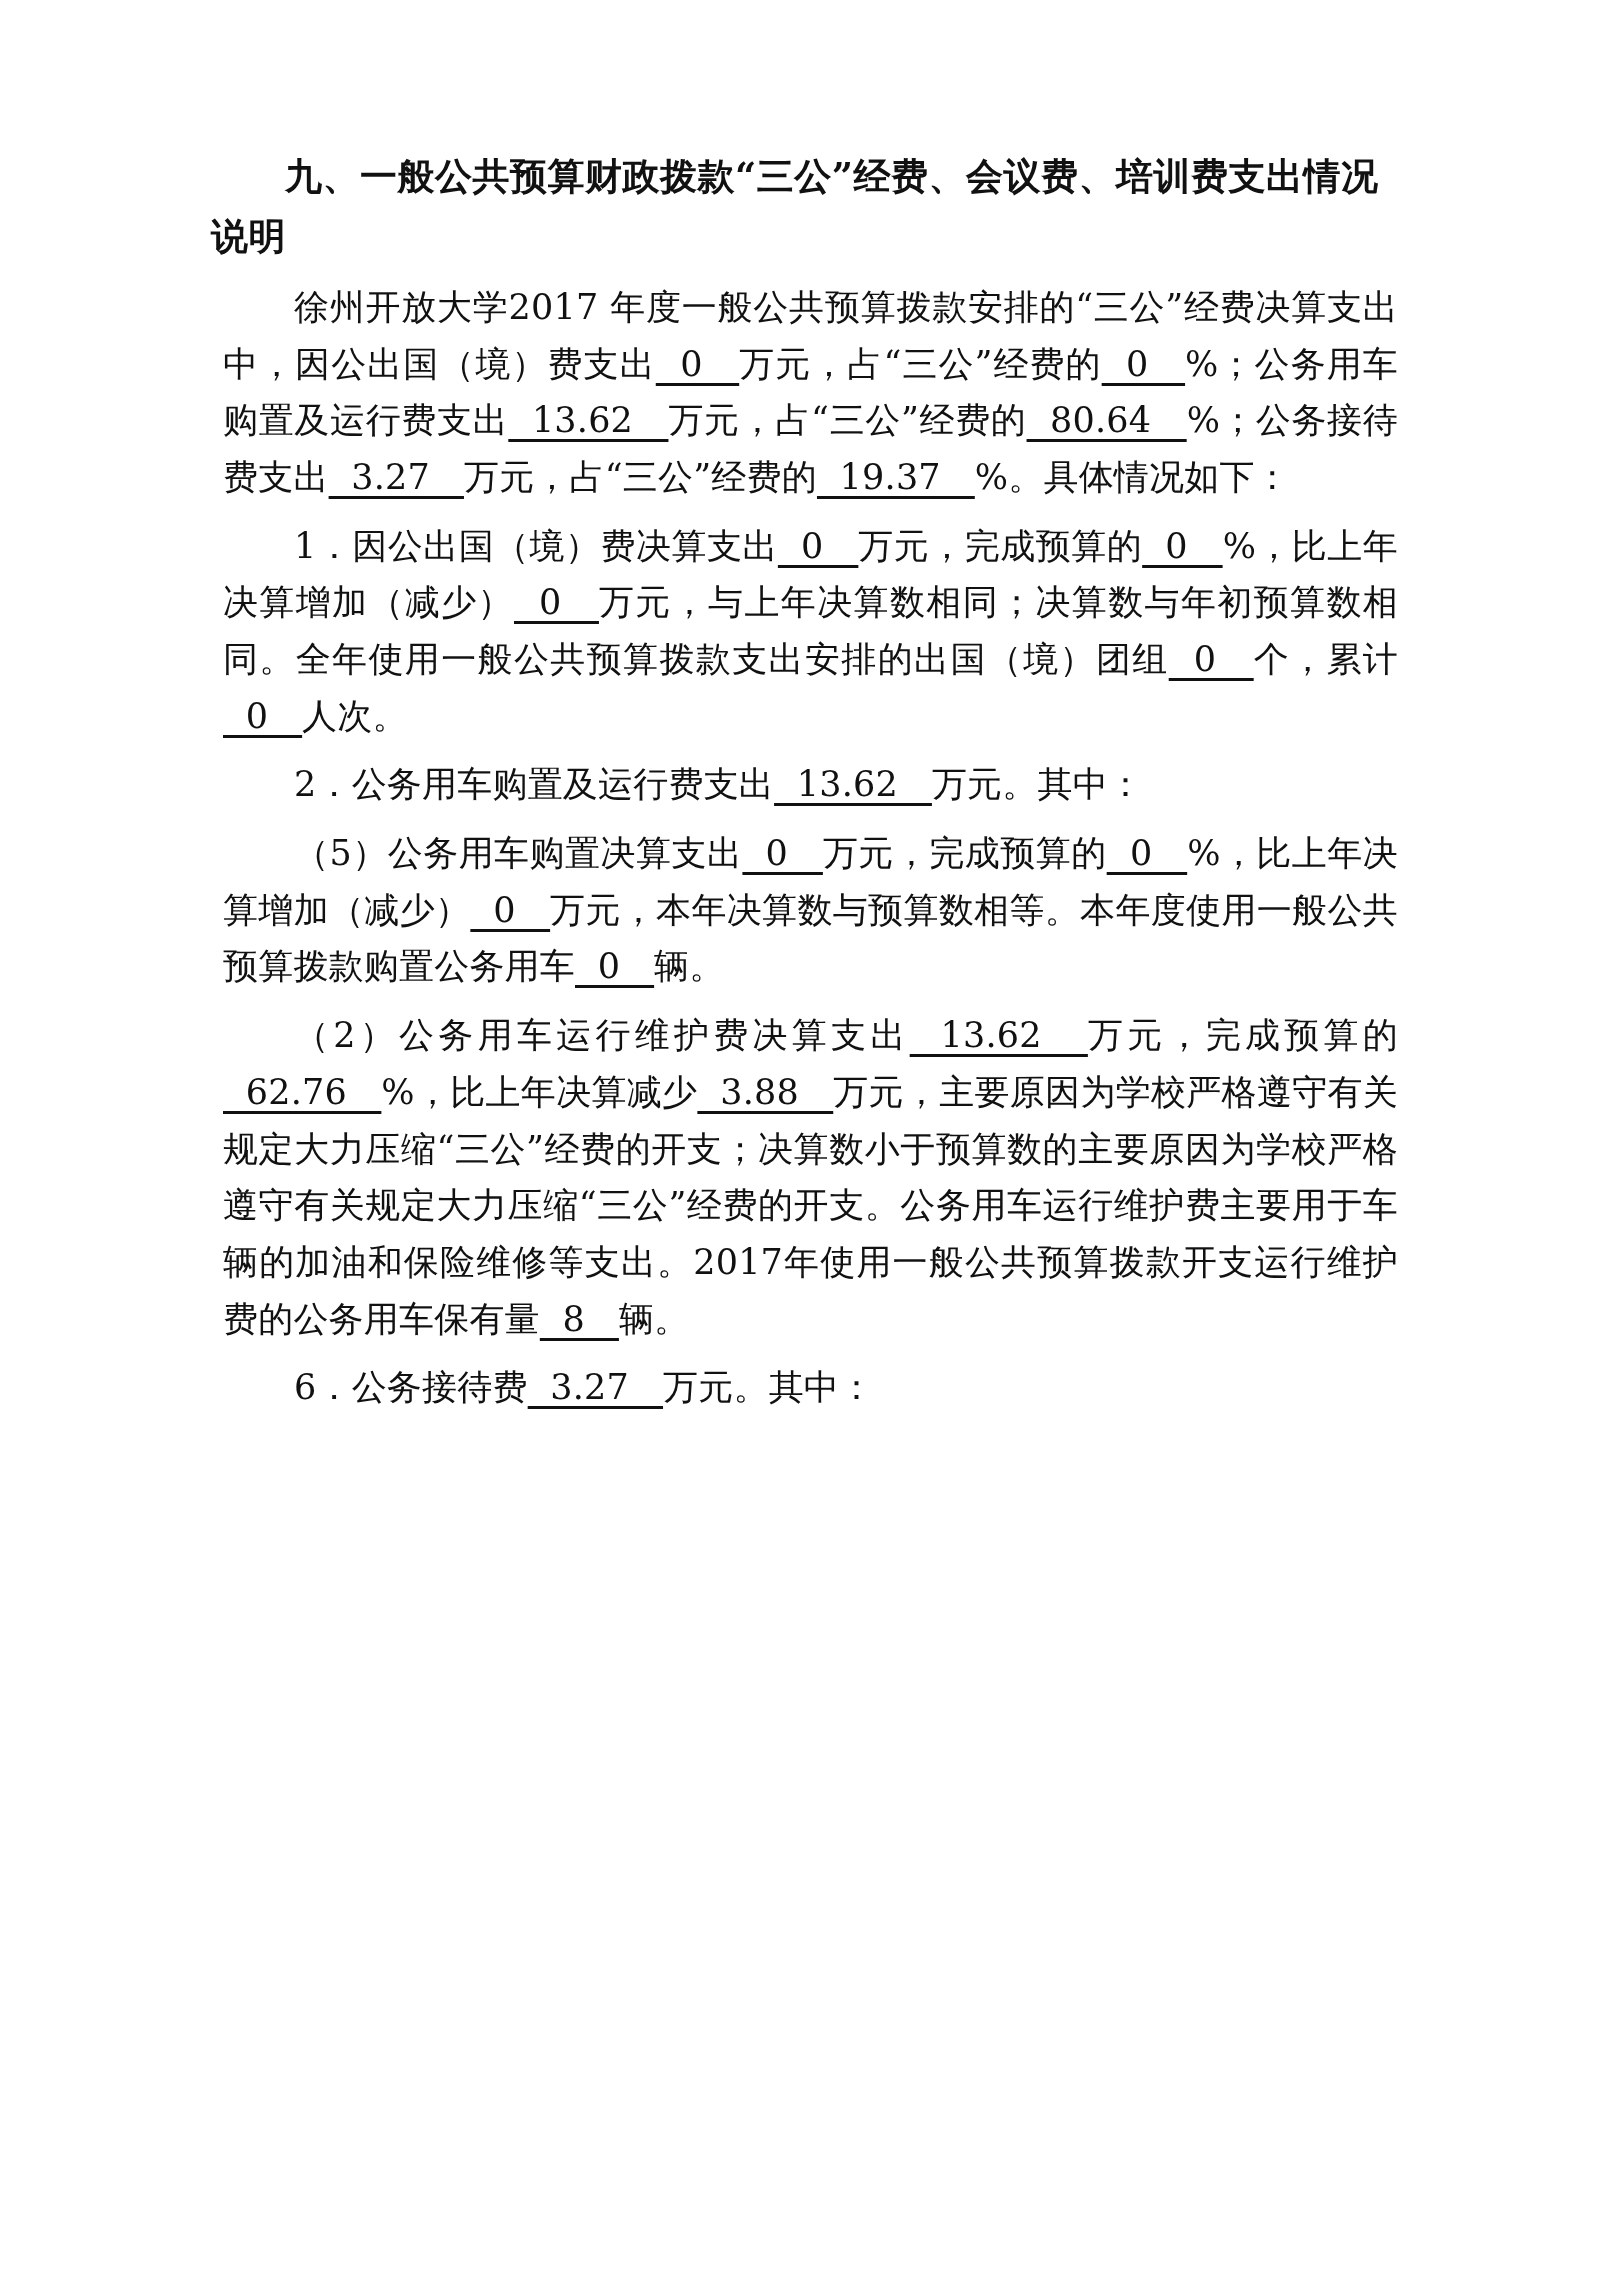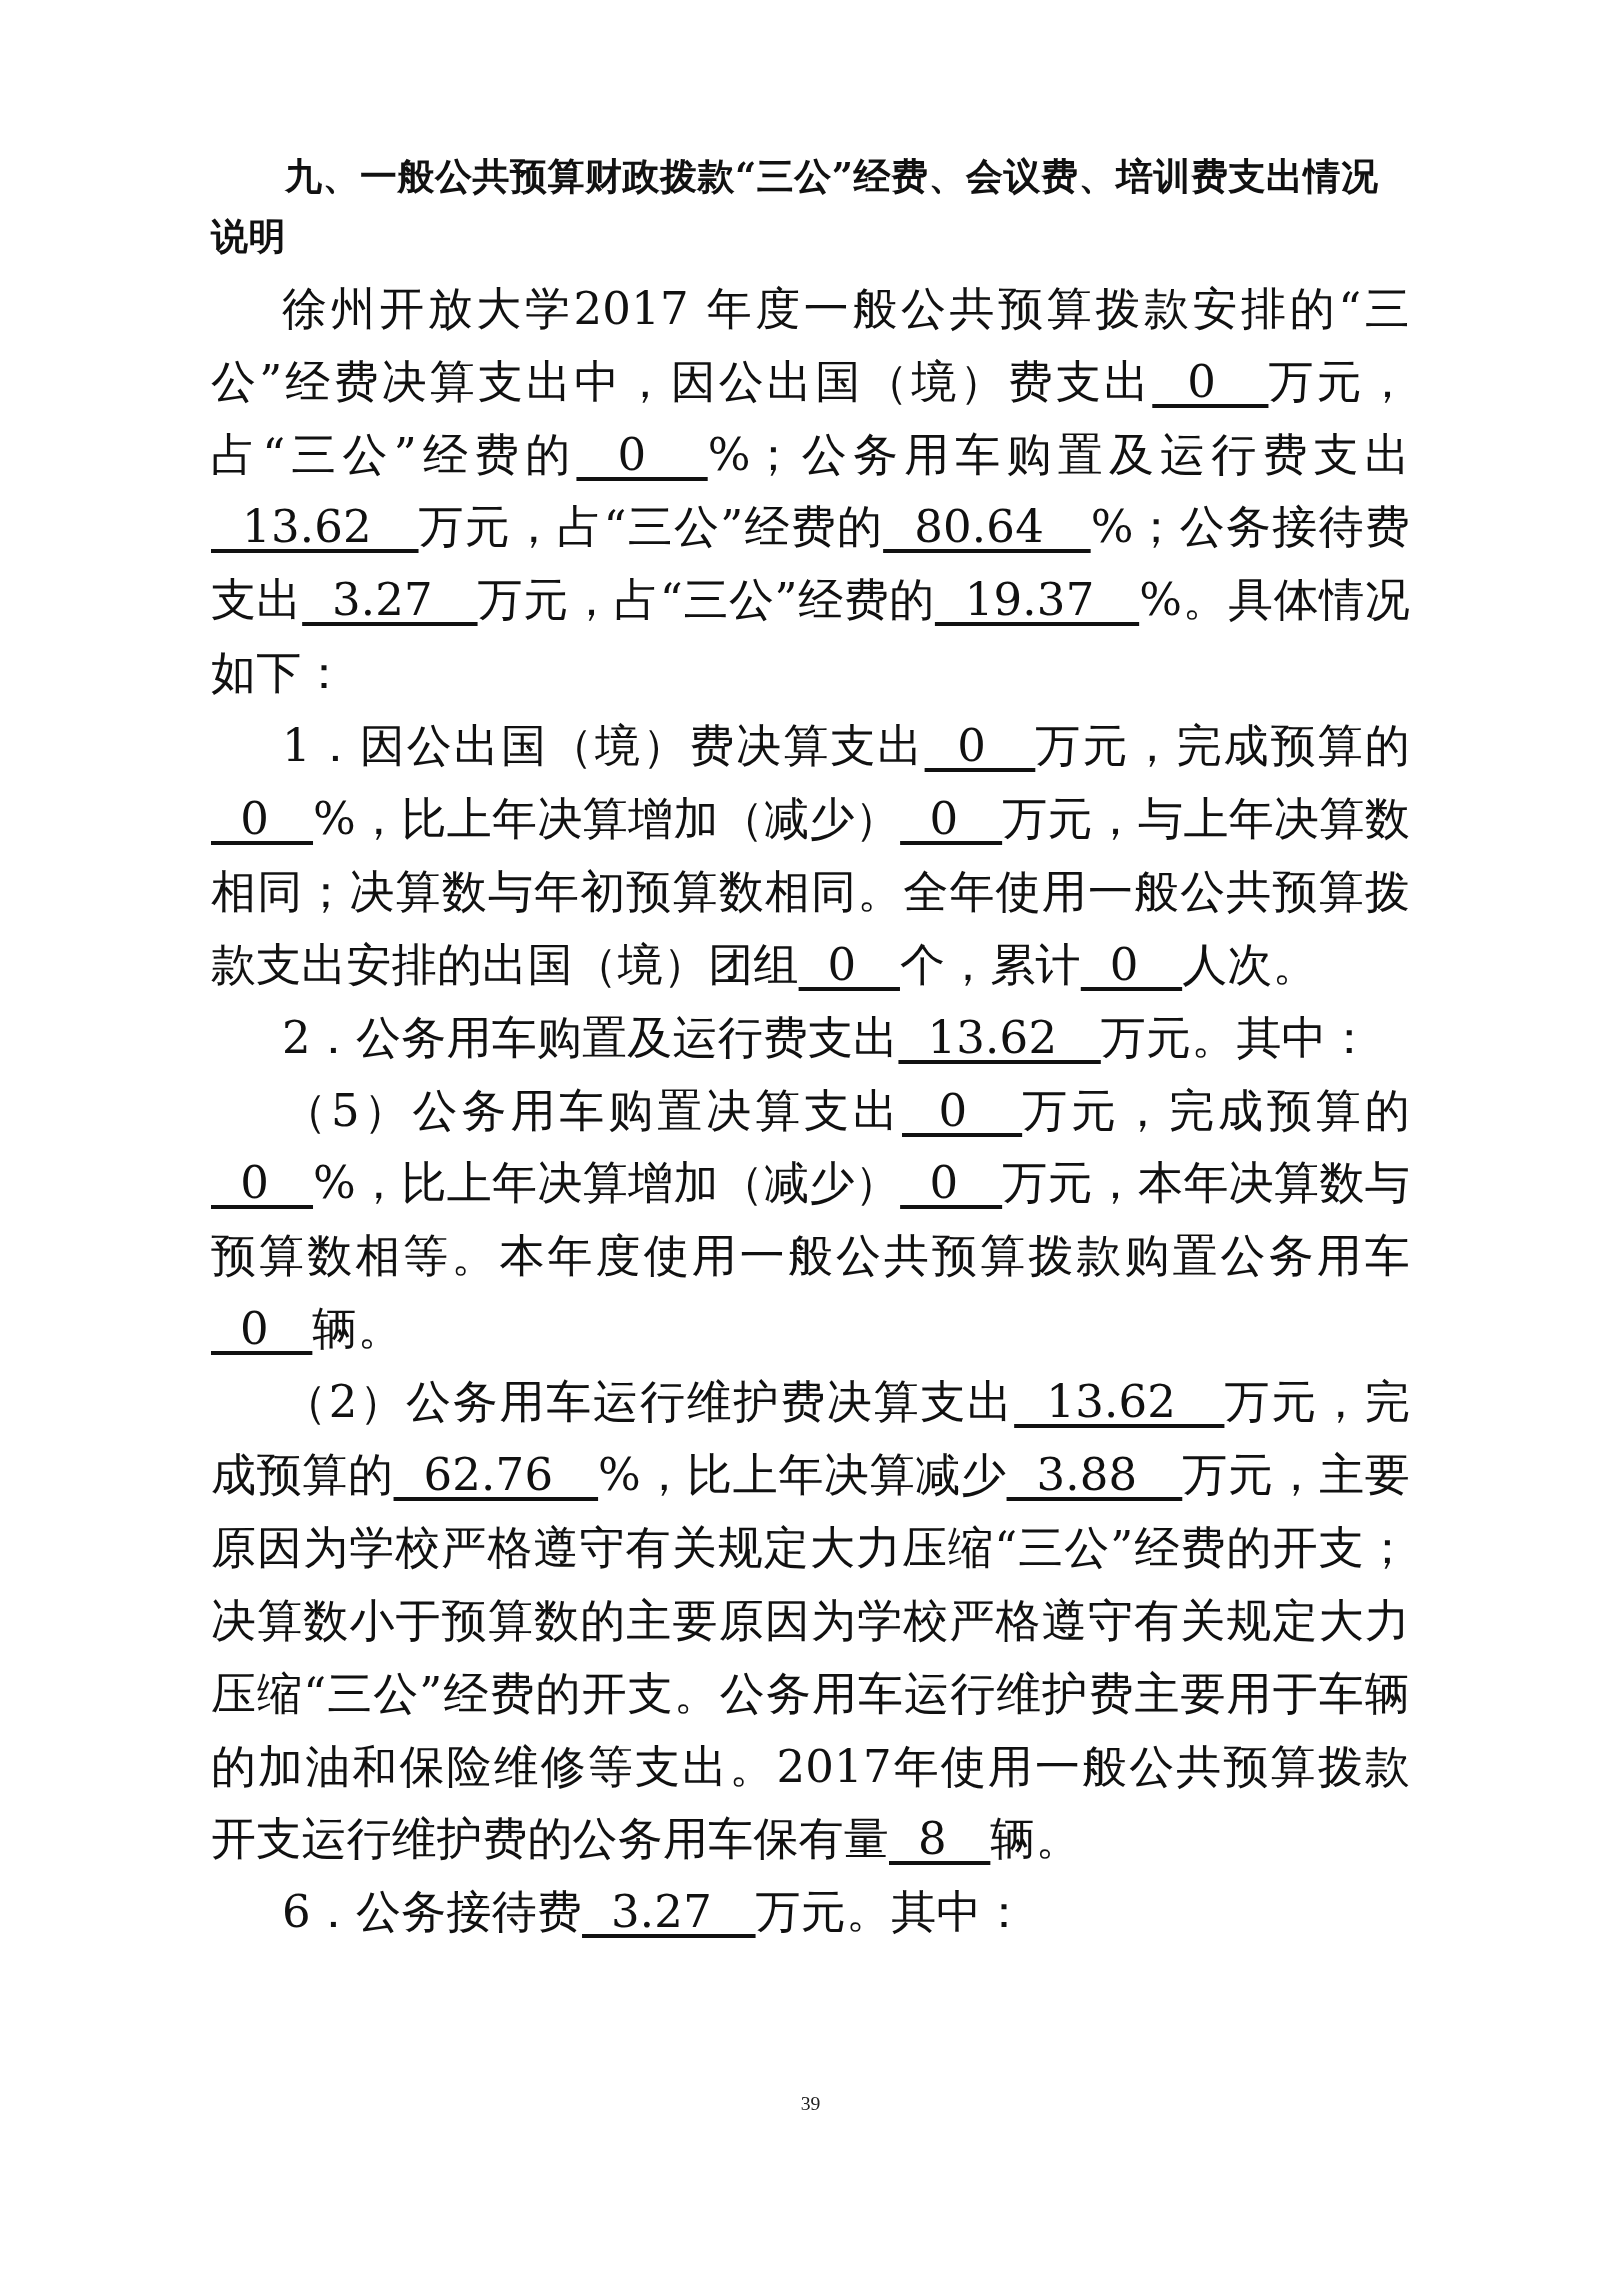--- a/index.html
+++ b/index.html
@@ -26,24 +26,24 @@
   .doc-heading {
     font-size: 37px;
     font-weight: bold;
     line-height: 1.62;
     letter-spacing: 0.5px;
     text-indent: 74px;
     margin: 0 0 5.9px 0;
     font-family: "DejaVu Serif", "Liberation Serif", serif;
   }
   .para {
-    font-size: 45px;
+    font-size: 35px;
     line-height: 1.62;
     text-indent: 71px;
-    margin: 0;
+    margin: 12px;
     letter-spacing: 0.2px;
     text-align: justify;
     text-justify: inter-ideograph;
   }
   .blank {
     text-decoration: underline;
     text-underline-offset: 6.9px;
     white-space: pre;
   }
   .num { font-family: "DejaVu Serif", "Liberation Serif", serif; }
@@ -67,15 +67,14 @@
 
   <div id="body-text">
       <div class="para"><span>徐州开放大学</span><span>2017 </span><span>年度一般公共预算拨款安排的“三公”经费决算支出中，因公出国（境）费支出</span><span class="blank num">  0   </span><span>万元，占“三公”经费的</span><span class="blank num">  0   </span><span>%；公务用车购置及运行费支出</span><span class="blank num">  13.62   </span><span>万元，占“三公”经费的</span><span class="blank num">  80.64   </span><span>%；公务接待费支出</span><span class="blank num">  3.27   </span><span>万元，占“三公”经费的</span><span class="blank num">  19.37   </span><span>%。具体情况如下：</span></div>
       <div class="para"><span>1．因公出国（境）费决算支出</span><span class="blank num">  0   </span><span>万元，完成预算的</span><span class="blank num">  0   </span><span>%，比上年决算增加（减少）</span><span class="blank num">  0   </span><span>万元，与上年决算数相同；决算数与年初预算数相同。全年使用一般公共预算拨款支出安排的出国（境）团组</span><span class="blank num">  0   </span><span>个，累计</span><span class="blank num">  0   </span><span>人次。</span></div>
       <div class="para"><span>2．公务用车购置及运行费支出</span><span class="blank num">  13.62   </span><span>万元。其中：</span></div>
       <div class="para"><span>（5）公务用车购置决算支出</span><span class="blank num">  0   </span><span>万元，完成预算的</span><span class="blank num">  0   </span><span>%，比上年决算增加（减少）</span><span class="blank num">  0   </span><span>万元，本年决算数与预算数相等。本年度使用一般公共预算拨款购置公务用车</span><span class="blank num">  0   </span><span>辆。</span></div>
       <div class="para"><span>（2）公务用车运行维护费决算支出</span><span class="blank num">  13.62   </span><span>万元，完成预算的</span><span class="blank num">  62.76   </span><span>%，比上年决算减少</span><span class="blank num">  3.88   </span><span>万元，主要原因为学校严格遵守有关规定大力压缩“三公”经费的开支；决算数小于预算数的主要原因为学校严格遵守有关规定大力压缩“三公”经费的开支。公务用车运行维护费主要用于车辆的加油和保险维修等支出。2017年使用一般公共预算拨款开支运行维护费的公务用车保有量</span><span class="blank num">  8   </span><span>辆。</span></div>
       <div class="para"><span>6．公务接待费</span><span class="blank num">  3.27   </span><span>万元。其中：</span></div>
     </div>
 
-  <div class="page-number">39</div>
 </div>
 
 
 </body></html>

